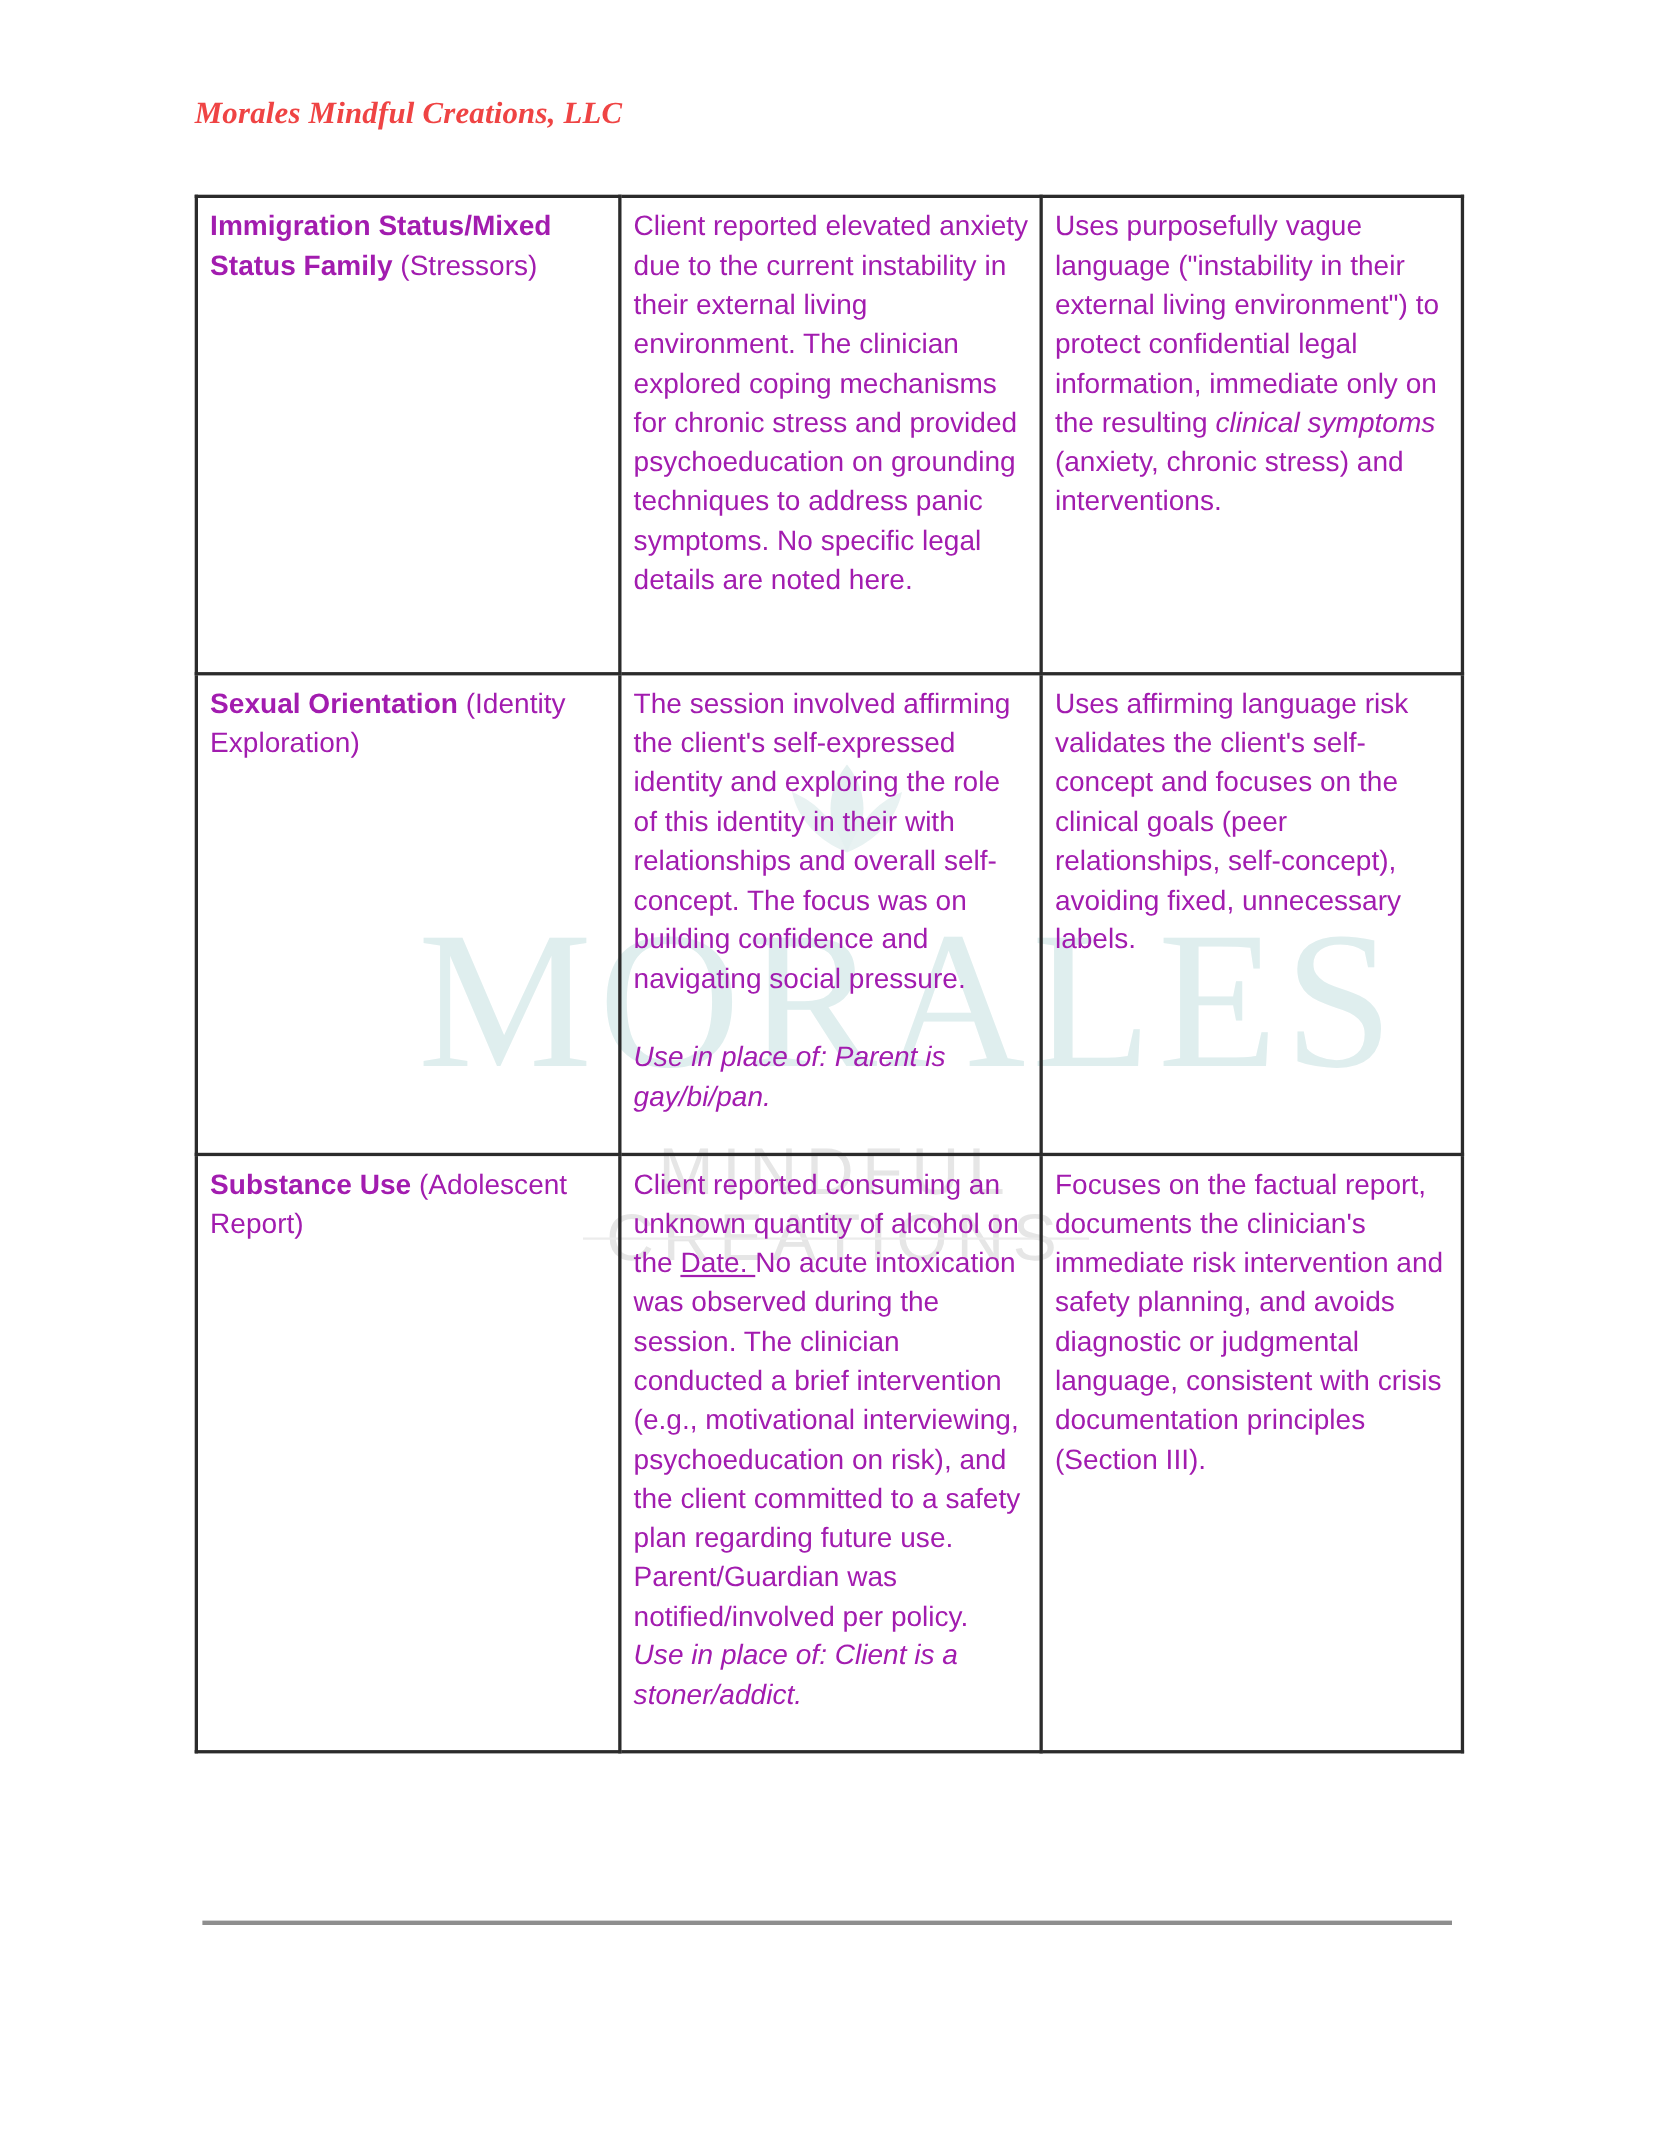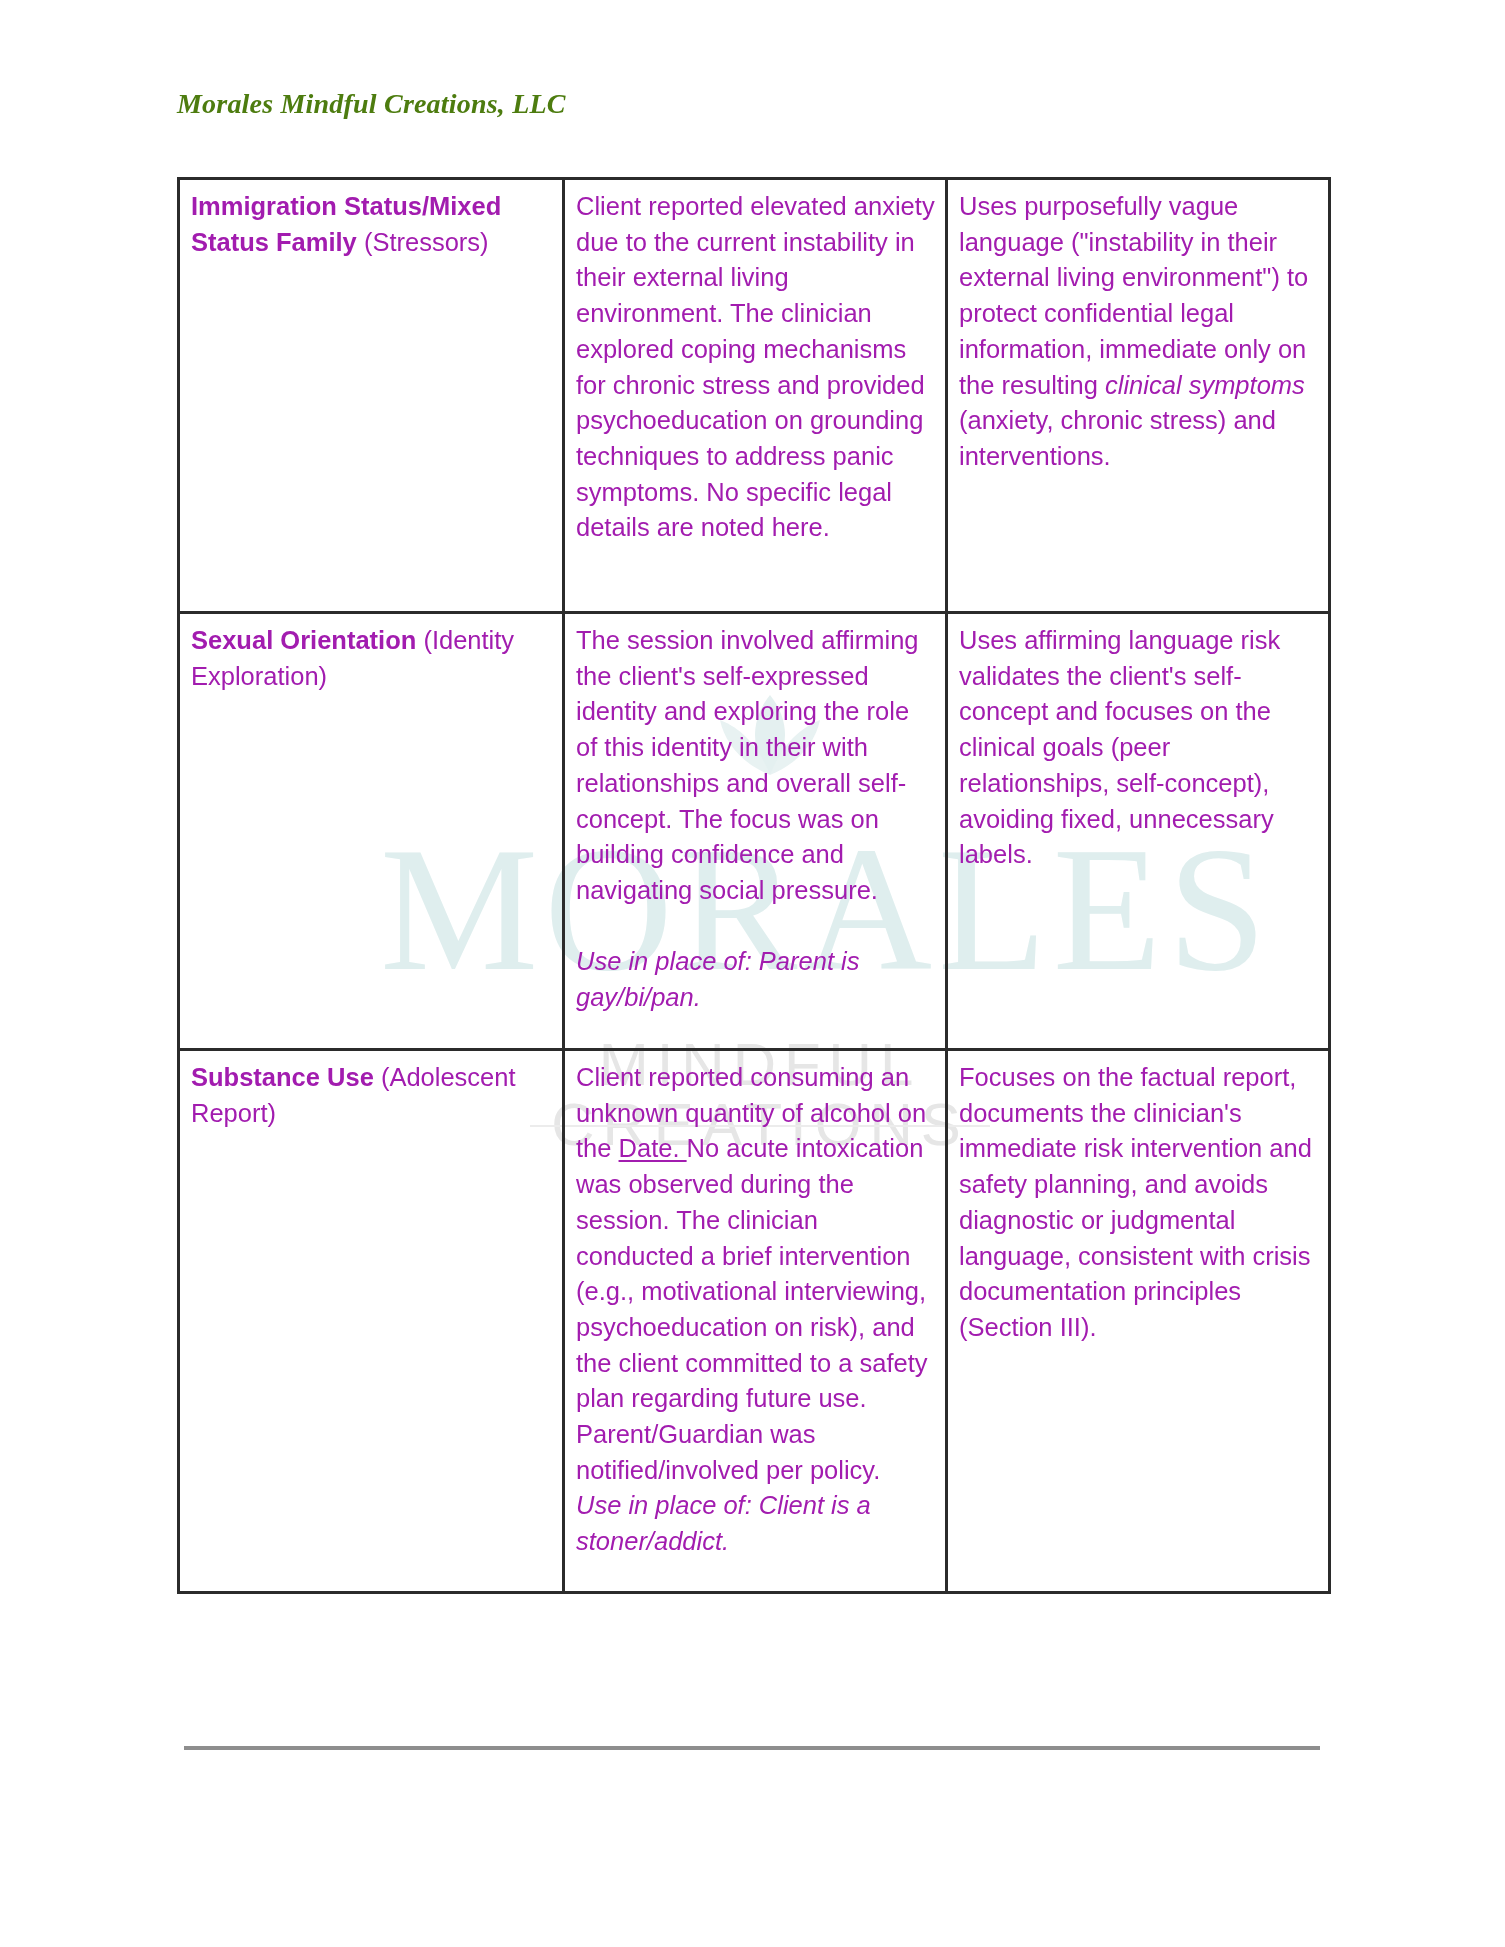--- a/index.html
+++ b/index.html
@@ -1,17 +1,17 @@
 <!DOCTYPE html>
 <html><head>
 <meta charset="utf-8">
 <style>
   html, body { margin: 0; padding: 0; background: #ffffff; }
   body { width: 1505px; height: 1947px; position: relative; overflow: hidden; font-family: "Liberation Sans", sans-serif; color: #222222; }
-  .header-title { position: absolute; left: 177px; top: 88px; font-family: "Liberation Serif", serif; font-style: italic; font-weight: bold; font-size: 28px; color: #4d7c0f; letter-spacing: 0.2px; }
+  .header-title { position: absolute; left: 177px; top: 88px; font-family: "Liberation Serif", serif; font-style: italic; font-weight: bold; font-size: 28px; color: #ef4444; letter-spacing: 0.2px; }
   .watermark { position: absolute; left: 380px; top: 780px; width: 760px; height: 400px; pointer-events: none; z-index: 0; }
   .wm-lotus { position: absolute; left: 330px; top: -90px; width: 120px; height: 90px; }
   .wm-morales { position: absolute; left: 0; top: 40px; width: 760px; text-align: center; font-family: "Liberation Serif", serif; font-size: 178px; letter-spacing: 6px; color: #dfeeee; line-height: 1; }
   .wm-mindful { position: absolute; left: 0; top: 255px; width: 760px; text-align: center; font-family: "Liberation Sans", sans-serif; font-size: 60px; letter-spacing: 8px; color: #e6e6e6; line-height: 1; }
   .wm-llc { position: absolute; left: 0; top: 330px; width: 760px; text-align: center; font-family: "Liberation Sans", sans-serif; font-size: 40px; letter-spacing: 6px; color: #e6e6e6; line-height: 1; }
   .wm-rule { position: absolute; left: 150px; top: 345px; width: 460px; height: 2px; background: #ececec; }
   table.doc-table { position: absolute; left: 177px; top: 177px; width: 1151px; border-collapse: collapse; table-layout: fixed; z-index: 1; background: transparent; }
   table.doc-table td { border: 3px solid #2b2b2b; vertical-align: top; padding: 9px 10px 14px 11px; font-size: 25.5px; line-height: 35.7px; color: #a21caf; word-wrap: break-word; }
   col.c1 { width: 385px; } col.c2 { width: 383px; } col.c3 { width: 383px; }
   tr.r1 td { height: 408px; }

